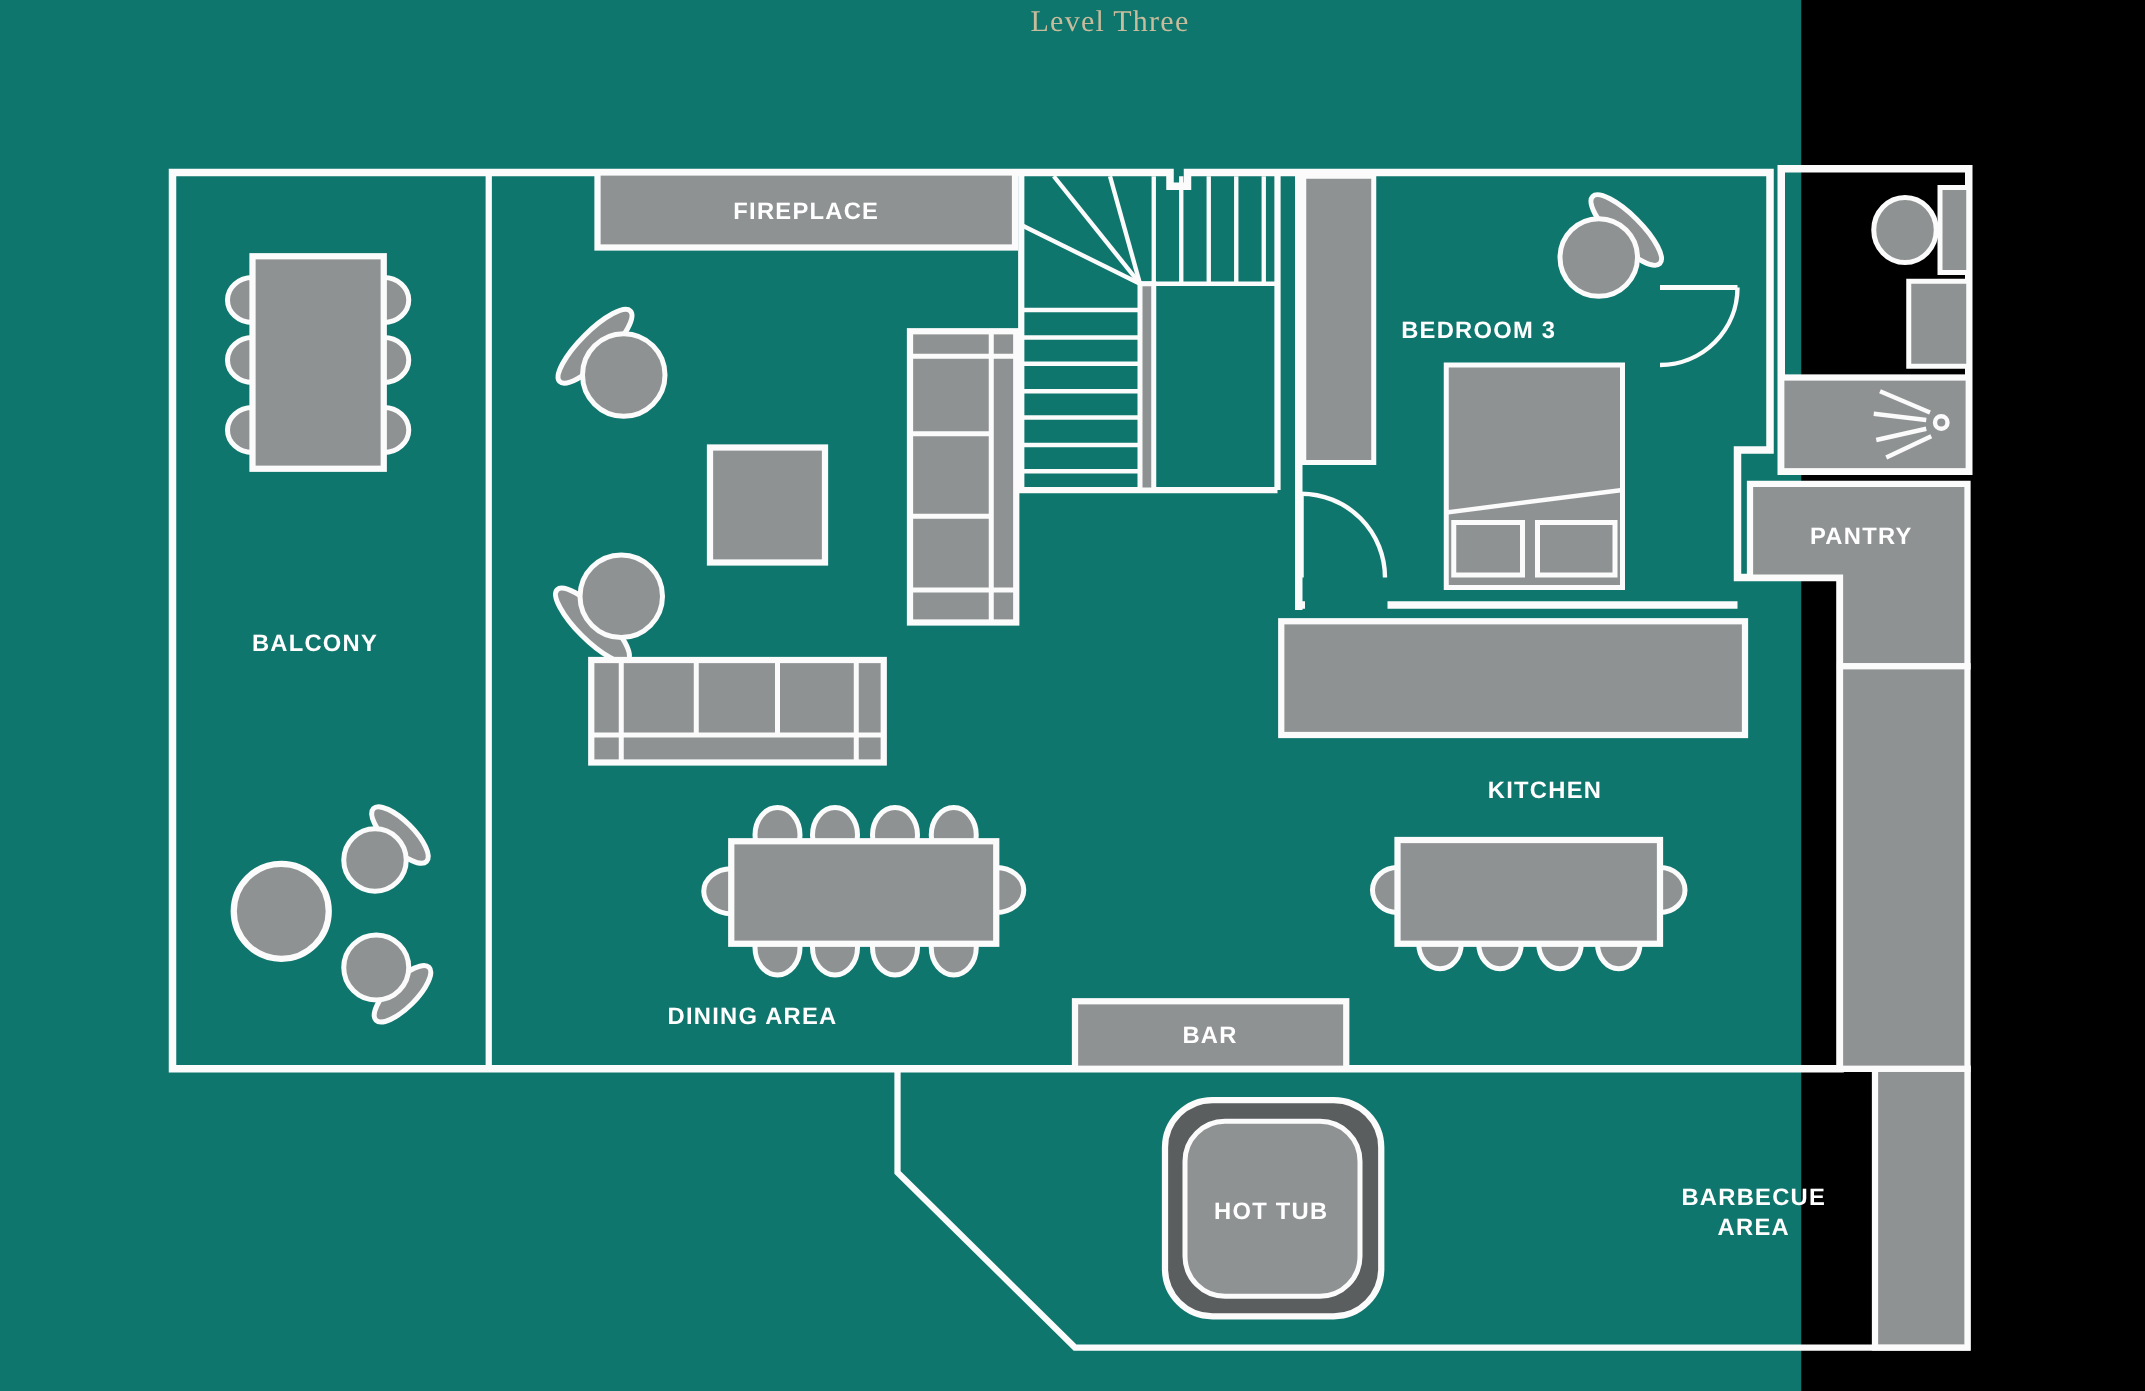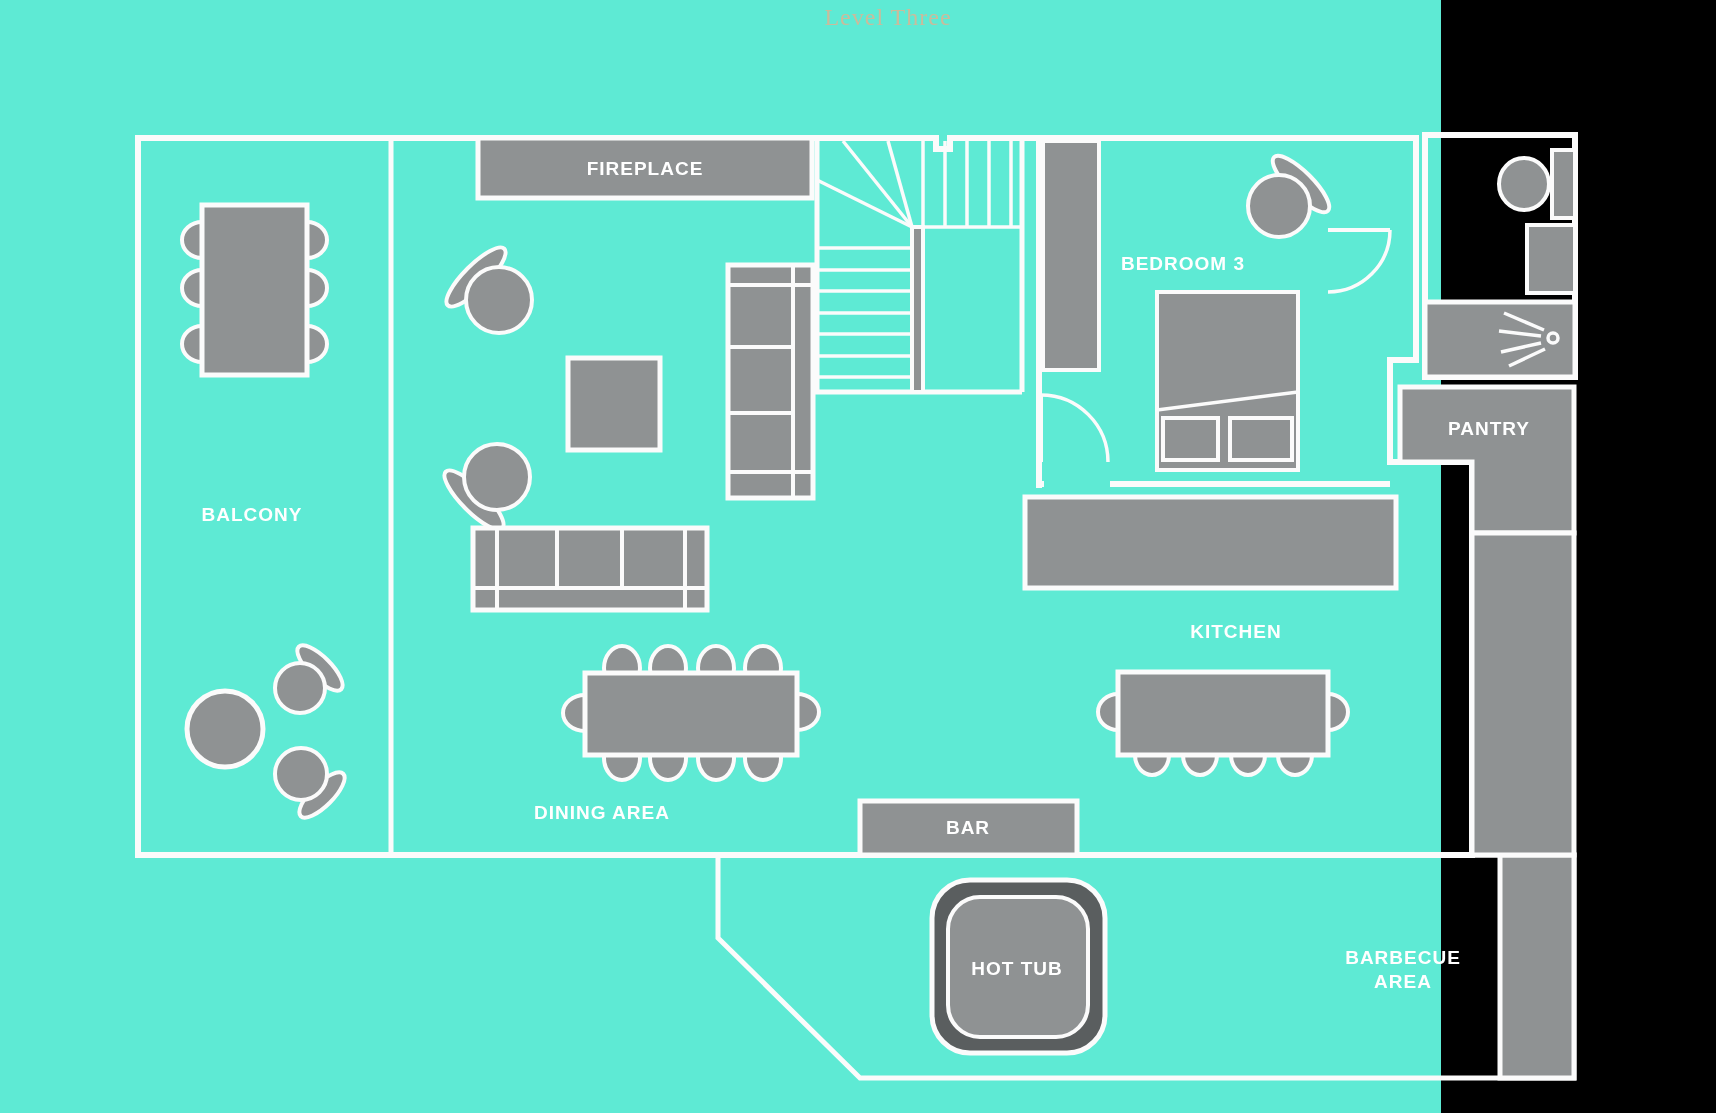--- a/index.html
+++ b/index.html
@@ -1,16 +1,16 @@
 <!DOCTYPE html>
 <html><head>
 <meta charset="utf-8">
 <style>
   html,body{margin:0;padding:0;background:#000;width:1716px;height:1113px;overflow:hidden}
-  .stage{position:relative;width:1441px;height:1113px;background:#5eead4}
+  .stage{position:relative;width:1441px;height:1113px;background:#0f766e}
   svg{display:block}
   .flr{fill:#4b4f50}
   .ter{fill:#515556}
   .lt{fill:#8f9293;stroke:#fbfbfb;stroke-width:4}
   .lt5{fill:#8f9293;stroke:#fbfbfb;stroke-width:5}
   .ring{fill:#5a5e5f;stroke:#fbfbfb;stroke-width:5}
   .w5{stroke:#fbfbfb;stroke-width:5;fill:none}
   .w6{stroke:#fbfbfb;stroke-width:6;fill:none}
   .w4{stroke:#fbfbfb;stroke-width:4;fill:none}
   .w3{stroke:#fbfbfb;stroke-width:3.5;fill:none}

